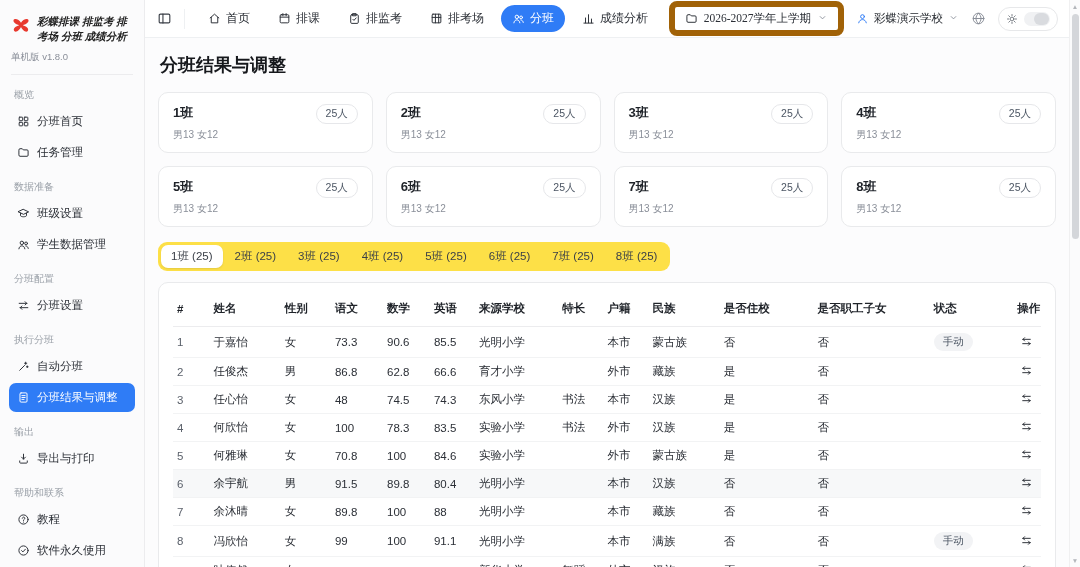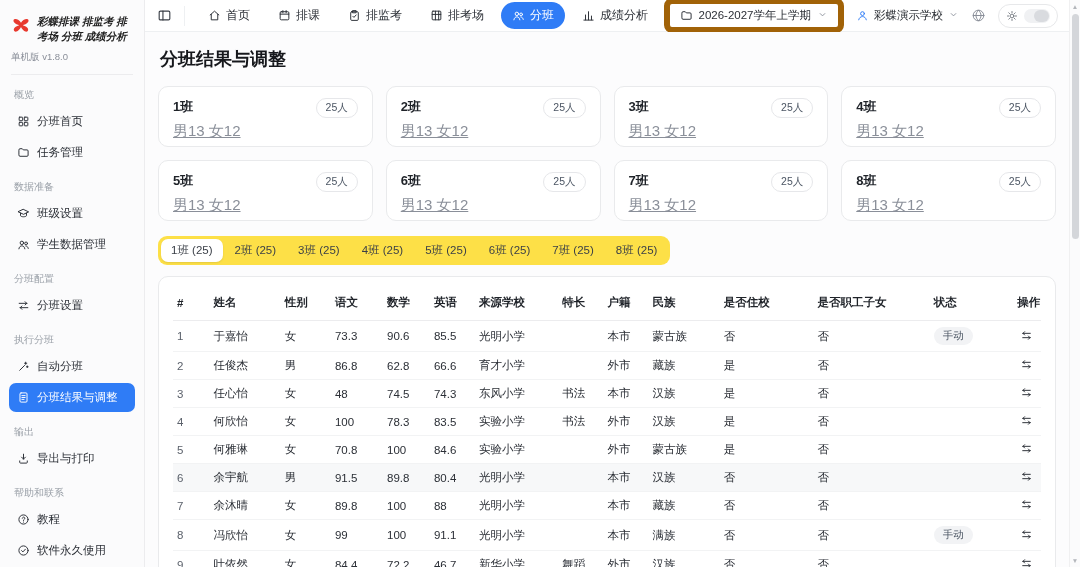--- a/index.html
+++ b/index.html
@@ -14,21 +14,21 @@
   .logo-title { font-size:10.5px; font-weight:bold; line-height:1.4; color:#222; }
   .version { font-size:9.5px; color:#8a8f99; margin:8px 2px 0; padding-bottom:10px; border-bottom:1px solid #ececee; }
   .section-title { font-size:10px; color:#9aa0a8; margin:13px 5px 5px; }
   .side-item { display:flex; align-items:center; gap:7px; font-size:11.5px; color:#2b2f36;
     padding:7px 8px; border-radius:7px; cursor:pointer; margin-bottom:2px; }
   .side-item.active { background:#2f7cf6; color:#fff; }
   .side-item .ico svg { width:13px; height:13px; display:block; }
 
   
   .right { flex:1; display:flex; flex-direction:column; min-width:0; }
-  .topbar { height:32px; background:#fff; border-bottom:1px solid #eef0f2; display:flex; align-items:center; padding:0 22px 0 12px; flex-shrink:0; }
+  .topbar { height:38px; background:#fff; border-bottom:1px solid #eef0f2; display:flex; align-items:center; padding:0 22px 0 12px; flex-shrink:0;font-family:Liberation Serif, serif; }
   .ico svg { display:block; }
   .iconbtn { display:inline-flex; align-items:center; justify-content:center; cursor:pointer; color:#3a3f47; }
   .iconbtn svg { width:15px; height:15px; }
   .tb-divider { width:1px; height:20px; background:#eef0f2; margin:0 12px 0 12px; }
   .nav { display:flex; align-items:center; gap:6px; }
   .nav-item { display:flex; align-items:center; gap:5px; font-size:12px; color:#2b2f36;
     padding:5px 11px; border-radius:15px; cursor:pointer; white-space:nowrap; }
   .nav-item .ico svg { width:13px; height:13px; }
   .nav-item.active { background:#2f7cf6; color:#fff; }
   .topbar-right { margin-left:auto; display:flex; align-items:center; gap:12px; }
@@ -46,21 +46,21 @@
   .switch-knob { position:absolute; right:1px; top:1px; width:15px; height:12px; border-radius:6px; background:#d9dbdf; }
 
   
   .main { flex:1; overflow:hidden; background:#fcfcfd; padding:13px 24px 0 13px; }
   .page-title { font-size:18px; font-weight:bold; color:#16181c; margin:2px 2px 15px; }
   .cards { display:grid; grid-template-columns:repeat(4,1fr); gap:13px; }
   .card { background:#fff; border:1px solid #e9eaec; border-radius:10px; padding:11px 14px; height:61px; cursor:pointer; }
   .card-top { display:flex; justify-content:space-between; align-items:flex-start; }
   .card-name { font-size:13px; font-weight:bold; }
   .badge { font-size:10.5px; color:#4b5563; border:1px solid #e6e7ea; border-radius:11px; padding:2px 9px; background:#fff; white-space:nowrap; }
-  .card-sub { font-size:15px; color:#8a8f99; margin-top:4px;text-decoration:underline; }
+  .card-sub { font-size:10px; color:#8a8f99; margin-top:4px; }
 
   .tabs { margin:15px 0 11px; display:inline-flex; background:#fde047; border-radius:9px; padding:3px; gap:2px; }
   .tab { font-size:11.5px; color:#3a3f47; padding:4px 10px; border-radius:7px; cursor:pointer; white-space:nowrap; }
   .tab.active { background:#fff; box-shadow:0 1px 2px rgba(0,0,0,.10); }
 
   .table-card { background:#fff; border:1px solid #e9eaec; border-radius:10px; padding:8px 14px; height:400px; overflow:hidden; }
   table { width:100%; border-collapse:collapse; table-layout:fixed; font-size:11.5px; }
   th { text-align:left; font-weight:bold; color:#1f2329; padding:10px 4px; border-bottom:1px solid #ececee; white-space:nowrap; }
   td { text-align:left; padding:6px 4px; border-bottom:1px solid #f2f3f4; color:#2b2f36; white-space:nowrap; overflow:hidden; height:26px; }
   tr.hl td { background:#f7f8f9; }

